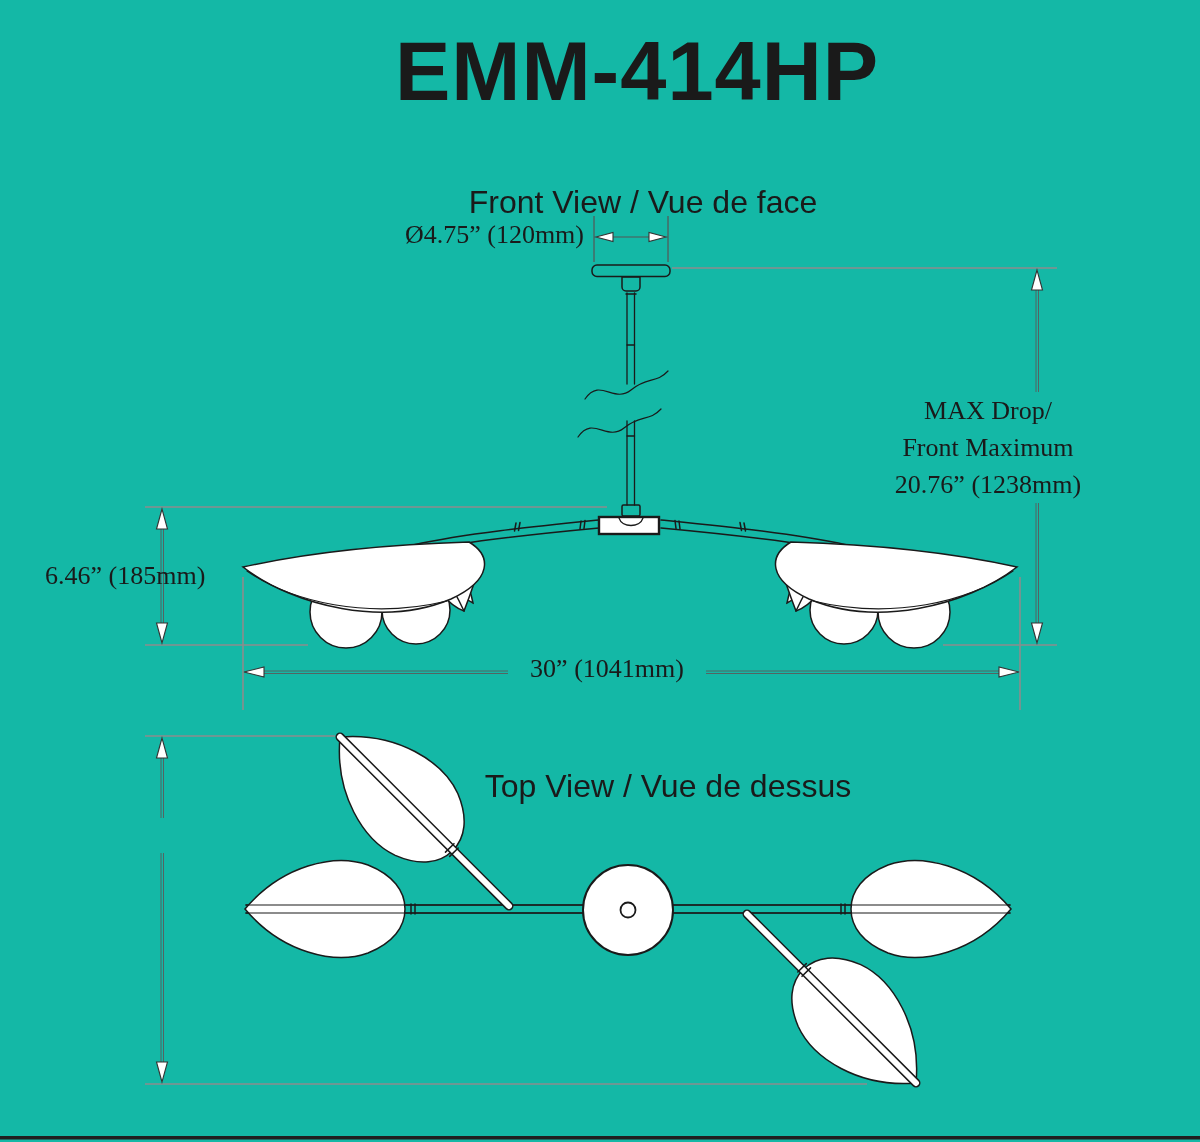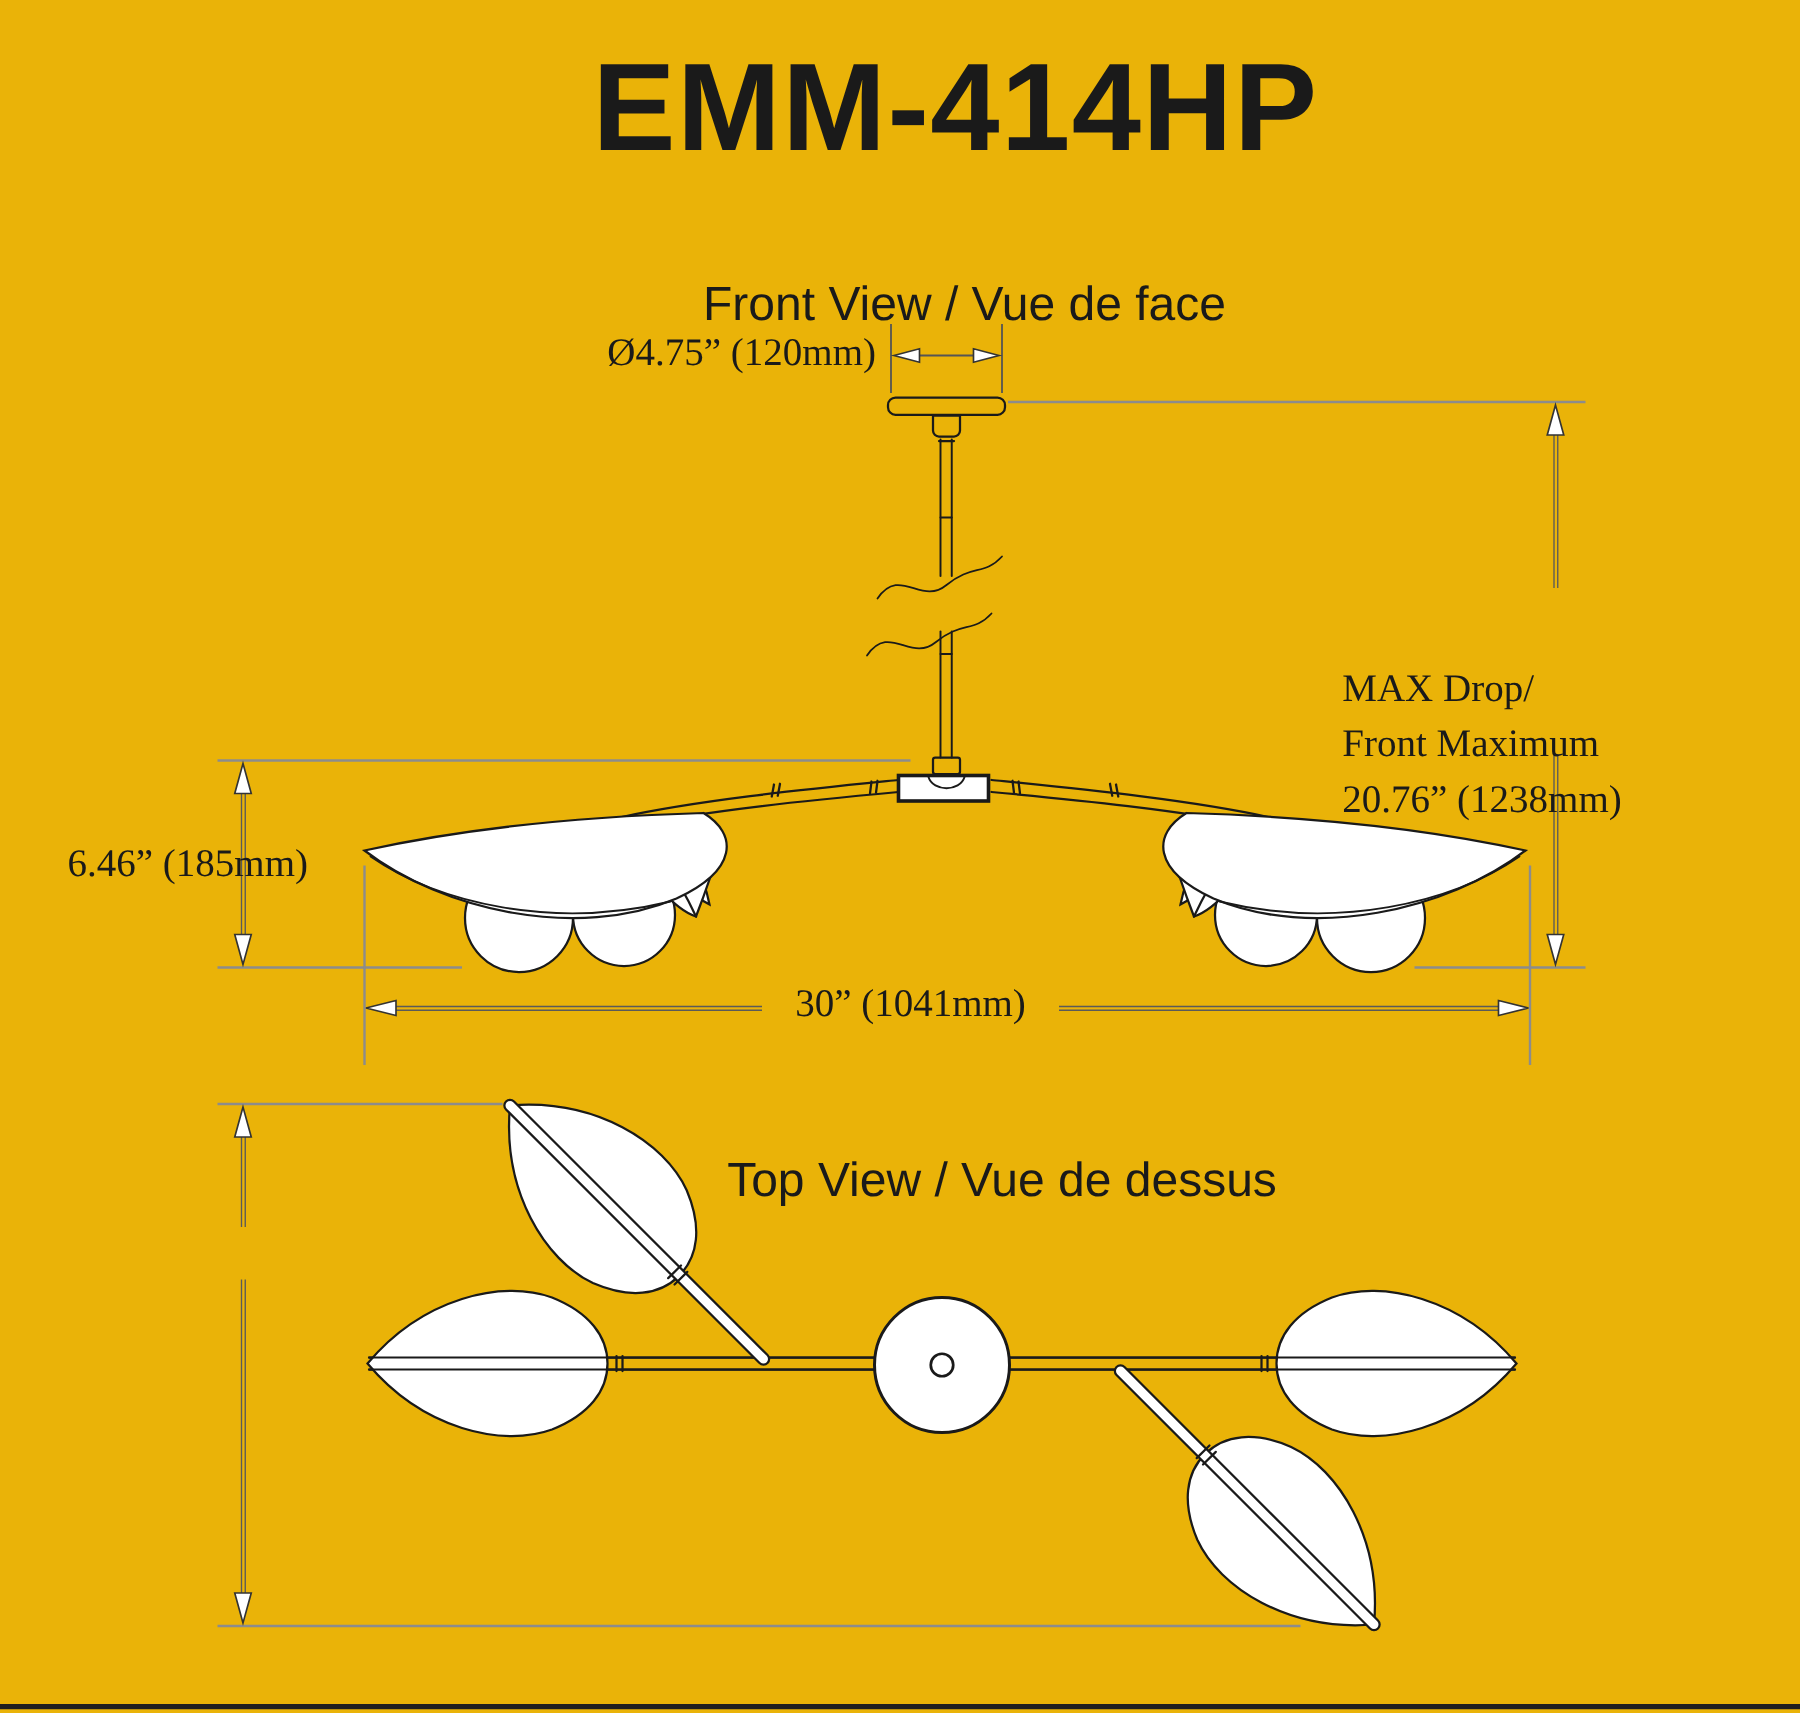--- a/index.html
+++ b/index.html
@@ -1,24 +1,24 @@
 <!DOCTYPE html>
 <html><head>
 <meta charset="utf-8">
 <style>
   html,body{margin:0;padding:0;background:#fff;}
-  #stage{position:relative;width:1200px;height:1142px;background:#eab308;overflow:hidden;
+  #stage{position:relative;width:1200px;height:1142px;background:#14b8a6;overflow:hidden;
          font-family:"Liberation Sans",sans-serif;color:#1a1a1a;}
   #art{position:absolute;left:0;top:0;}
   .txt{position:absolute;white-space:nowrap;}
   .title{font-family:"Liberation Sans",sans-serif;font-size:83px;font-weight:700;letter-spacing:1px;}
   .label-sans{font-family:"Liberation Sans",sans-serif;font-size:32px;font-weight:400;}
   .dim-serif{font-family:"Liberation Serif","DejaVu Serif",serif;font-size:26px;font-weight:400;}
   .center{transform:translateX(-50%);}
-  .maxdrop{line-height:37px;margin-top:48px;}
+  .maxdrop{text-align:center;line-height:37px;}
 </style>
 </head>
 <body>
 
 <div id="stage">
 
 <svg id="art" width="1200" height="1142" viewBox="0 0 1200 1142">
   <defs>
 
     <path id="leafShape" d="M0,0 C37,-44 90,-56 123,-44 C148,-34 160,-18 160,0 C160,18 148,34 123,44 C90,56 37,44 0,0 Z"></path>

